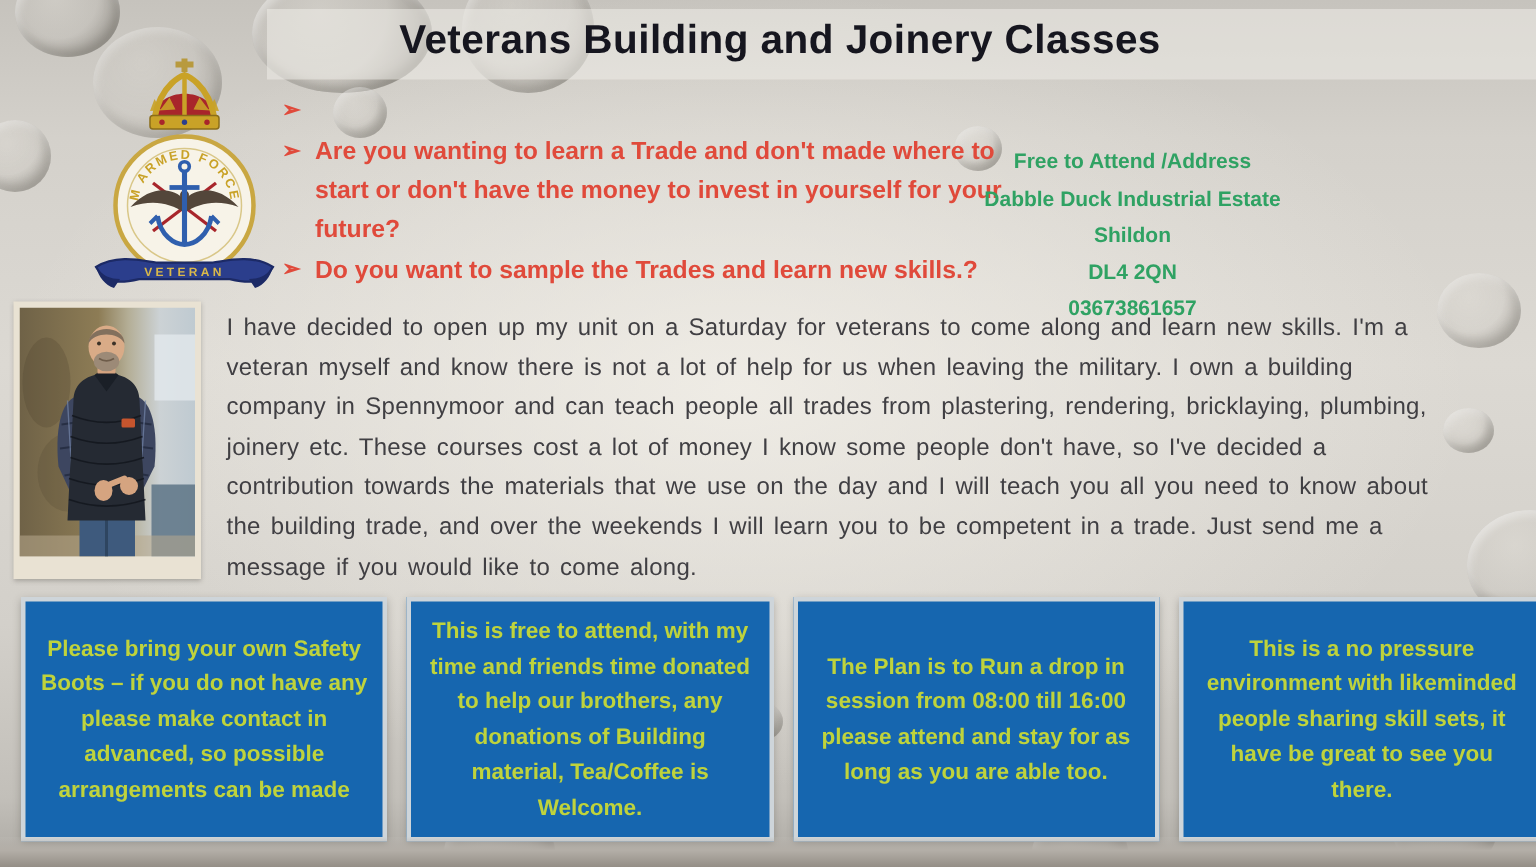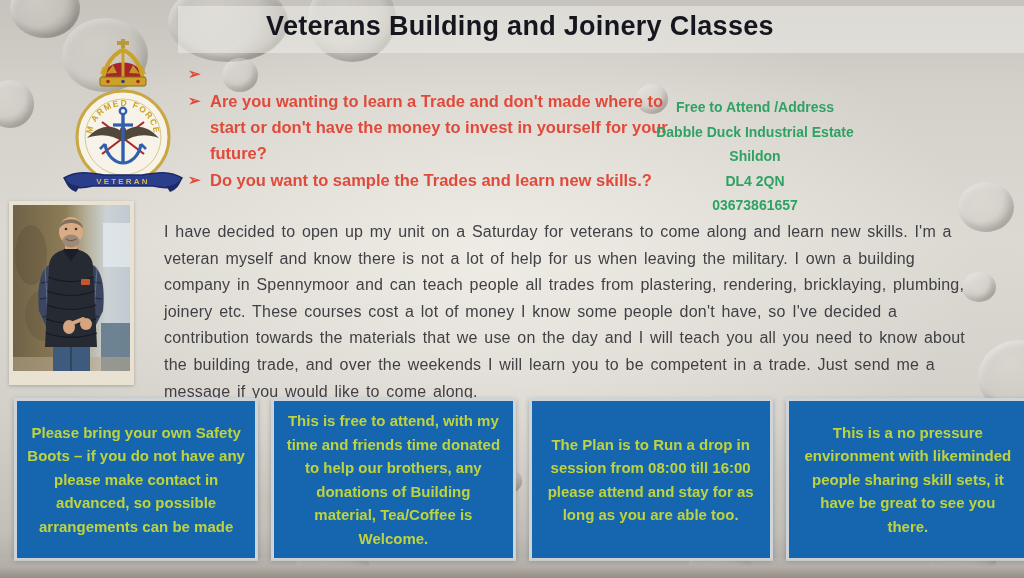--- a/index.html
+++ b/index.html
@@ -52,21 +52,21 @@
     color:var(--contact-green);
     font-weight:bold;font-size:14px;line-height:24.5px;margin-top:36px;
   }
   .photo-frame{
     position:absolute;left:9px;top:201px;
     background:#e9e2d3;
     padding:4px 4px 10px 4px;
     box-shadow:0 1px 3px rgba(80,76,70,0.35);
   }
   .description{
-    position:absolute;left:148px;top:203px;width:812px;margin:16px;
+    position:absolute;left:148px;top:203px;width:812px;margin:3px;
     color:var(--body-ink);
     font-size:16px;line-height:26.6px;letter-spacing:0.2px;word-spacing:2px;
     font-weight:500;
   }
   .boxes{
     position:absolute;left:14px;top:398px;width:1016px;
     display:flex;gap:13px;
   }
   .info-box{
     flex:1 1 0;

